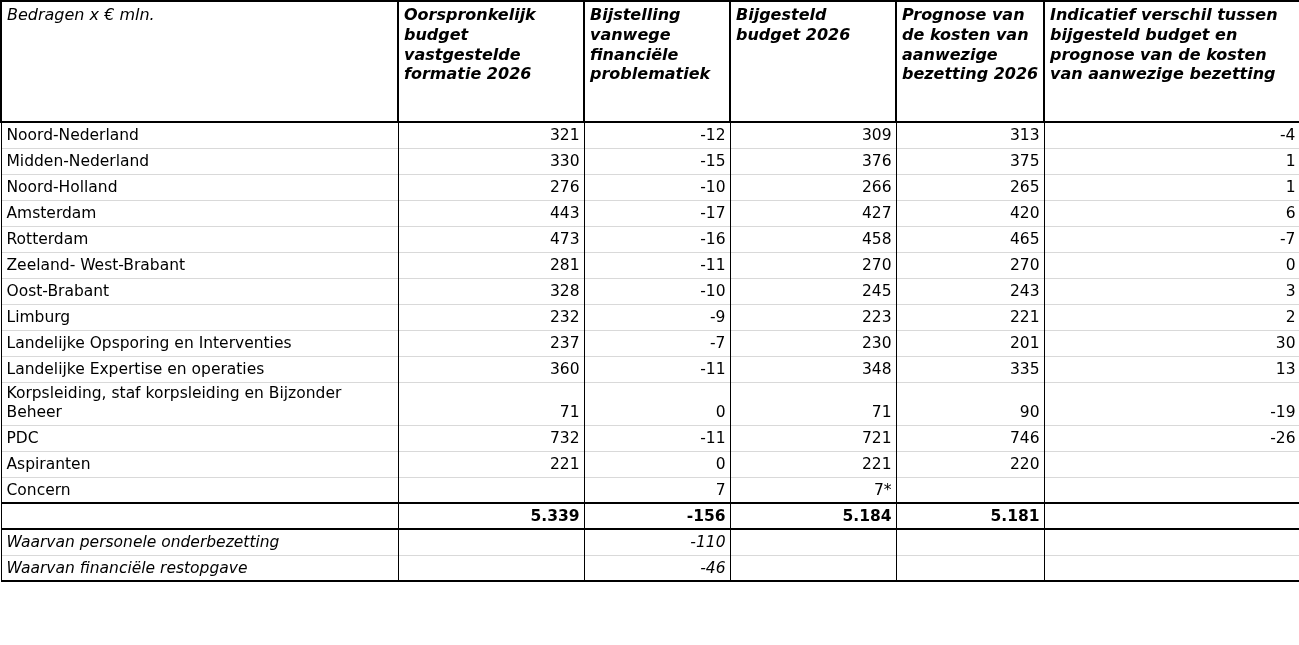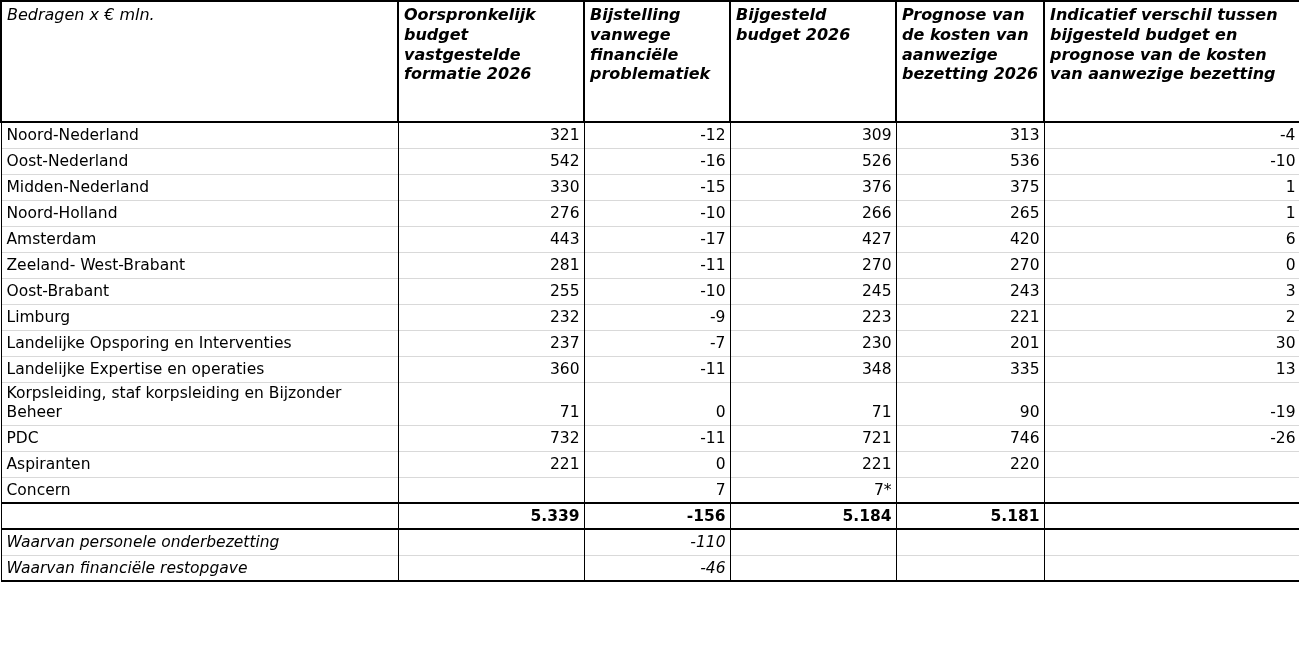--- a/index.html
+++ b/index.html
@@ -86,28 +86,20 @@
 
   <tr class="first-body-row">
         <td class="label">Noord-Nederland</td>
         <td class="num">321</td>
         <td class="num">-12</td>
         <td class="num">309</td>
         <td class="num">313</td>
         <td class="num">-4</td>
       </tr>
       <tr>
-        <td class="label">Oost-Nederland</td>
-        <td class="num">542</td>
-        <td class="num">-16</td>
-        <td class="num">526</td>
-        <td class="num">536</td>
-        <td class="num">-10</td>
-      </tr>
-      <tr>
         <td class="label">Midden-Nederland</td>
         <td class="num">330</td>
         <td class="num">-15</td>
         <td class="num">376</td>
         <td class="num">375</td>
         <td class="num">1</td>
       </tr>
       <tr>
         <td class="label">Noord-Holland</td>
         <td class="num">276</td>
@@ -118,30 +110,38 @@
       </tr>
       <tr>
         <td class="label">Amsterdam</td>
         <td class="num">443</td>
         <td class="num">-17</td>
         <td class="num">427</td>
         <td class="num">420</td>
         <td class="num">6</td>
       </tr>
       <tr>
+        <td class="label">Rotterdam</td>
+        <td class="num">473</td>
+        <td class="num">-16</td>
+        <td class="num">458</td>
+        <td class="num">465</td>
+        <td class="num">-7</td>
+      </tr>
+      <tr>
         <td class="label">Zeeland- West-Brabant</td>
         <td class="num">281</td>
         <td class="num">-11</td>
         <td class="num">270</td>
         <td class="num">270</td>
         <td class="num">0</td>
       </tr>
       <tr>
         <td class="label">Oost-Brabant</td>
-        <td class="num">255</td>
+        <td class="num">328</td>
         <td class="num">-10</td>
         <td class="num">245</td>
         <td class="num">243</td>
         <td class="num">3</td>
       </tr>
       <tr>
         <td class="label">Limburg</td>
         <td class="num">232</td>
         <td class="num">-9</td>
         <td class="num">223</td>

